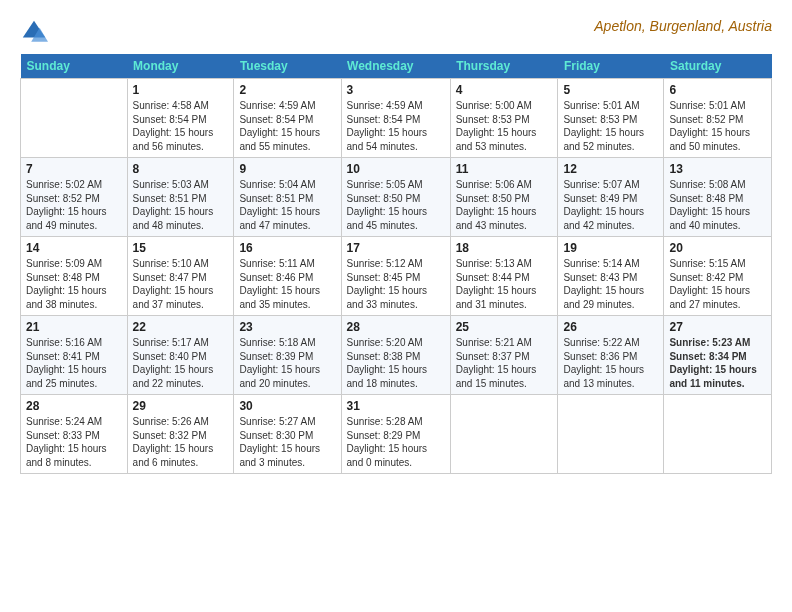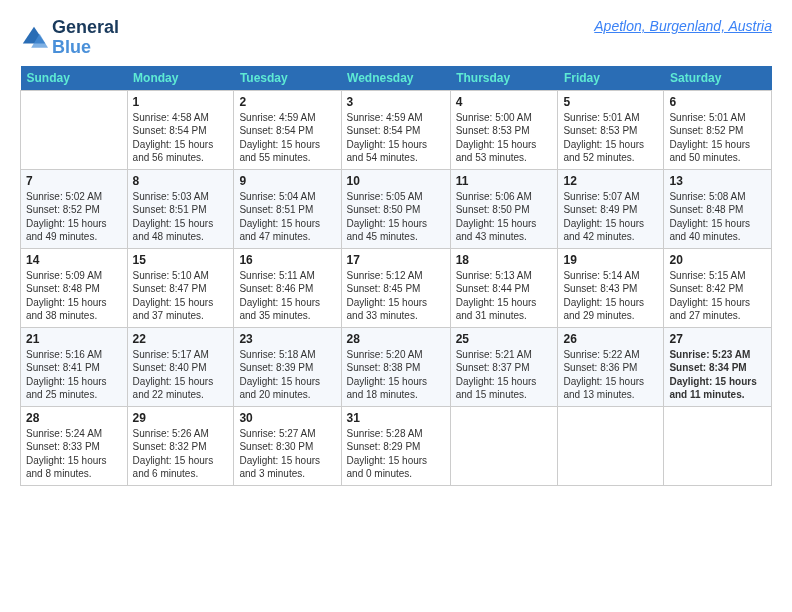--- a/index.html
+++ b/index.html
@@ -43,23 +43,22 @@
       text-align: right;
     }
     .month-year {
       font-size: 36px;
       font-weight: bold;
       color: #1a3a5c;
       line-height: 1.1;
     }
     .location {
       font-size: 14px;
-      color: #3b82f6;
+      color: #a16207;
       font-style: italic;
-      text-decoration: underline;
     }
     table {
       width: 100%;
       border-collapse: collapse;
       font-size: 10px;
     }
     thead tr th {
       background-color: #2a6db5;
       color: #5eead4;
       text-align: left;
@@ -102,24 +101,20 @@
 </head>
 <body>
 
 <div class="page">
   <div class="header">
     <div class="logo">
       <svg class="logo-icon" viewBox="0 0 40 40">
         <polygon points="20,4 36,28 4,28" fill="#2a6db5"></polygon>
         <polygon points="28,14 40,34 16,34" fill="#4a90d9" opacity="0.7"></polygon>
       </svg>
-      <div class="logo-text">
-        <div>General</div>
-        <div><span>Blue</span></div>
-      </div>
     </div>
     <div class="title-block">
       <div class="location">Apetlon, Burgenland, Austria</div>
     </div>
   </div>
 
   <table>
     <thead>
       <tr>
       <th>Sunday</th>

